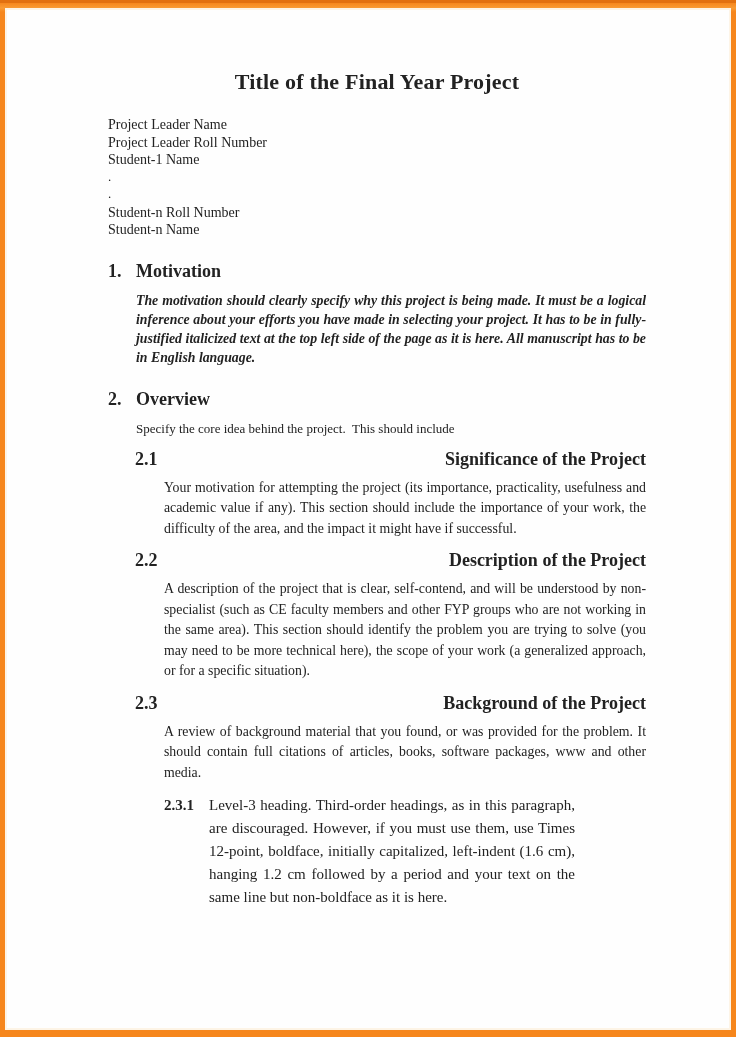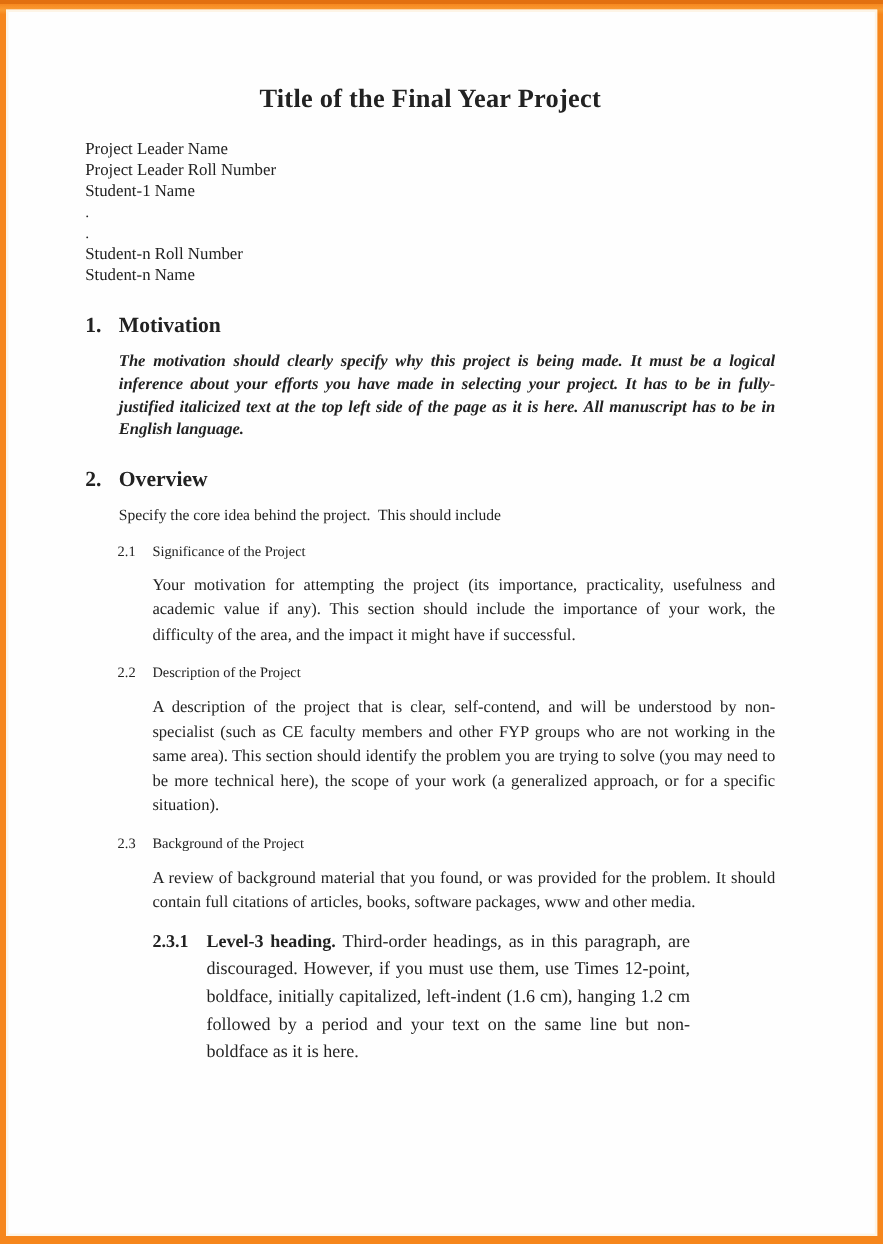--- a/index.html
+++ b/index.html
@@ -14,21 +14,21 @@
     position: absolute; inset: 0;
     background: linear-gradient(#e2700f 0px, #e2700f 3px, #f6861c 3px, #f99b33 8px, #f6861c 12px, #f6861c 100%);
   }
   .page {
     position: absolute;
     left: 5px; right: 5px; top: 8px; bottom: 7px;
     background: #fefefe;
     border: 2px solid #fdf4e6;
     box-sizing: border-box;
     color: #222;
-    padding: 0 83px 0 64px;
+    padding: 0 83px 0 101px;
   }
   .doc-title {
     margin: 58px 0 20px 0;
     text-align: center;
     font-size: 22px;
     line-height: 28px;
     font-weight: bold;
     letter-spacing: 0.2px;
   }
   .authors { text-align: left; font-size: 14px; line-height: 17.5px; }
@@ -55,41 +55,42 @@
   }
   .intro {
     margin: 10px 0 0 28px;
     font-size: 13px;
     line-height: 18px;
     white-space: pre-wrap;
   }
   .h-l2 {
     display: flex;
     margin: 12px 0 0 27px;
-    font-size: 12px;
-    font-weight: normal;
+    font-size: 18px;
+    font-weight: bold;
     line-height: 19px;
+    justify-content: space-between;
   }
   .h-l2 .num { width: 29px; flex: 0 0 29px; }
   .body-para {
     margin: 9px 0 0 56px;
     font-size: 13.8px;
     line-height: 20.5px;
     text-align: justify;
   }
   .para-l3 {
     margin: 11px 71px 0 56px;
     font-size: 15px;
     line-height: 23px;
     text-align: justify;
     padding-left: 45px;
     text-indent: -45px;
   }
   .para-l3 .num { display: inline-block; width: 45px; text-indent: 0; font-weight: bold; }
-  .para-l3 b { font-weight: bold; }
+  .para-l3 b { font-weight: normal; }
 </style>
 </head>
 <body>
 
 <div class="frame"></div>
 
 <div class="page">
 
   <h1 class="doc-title">Title of the Final Year Project</h1>
 

